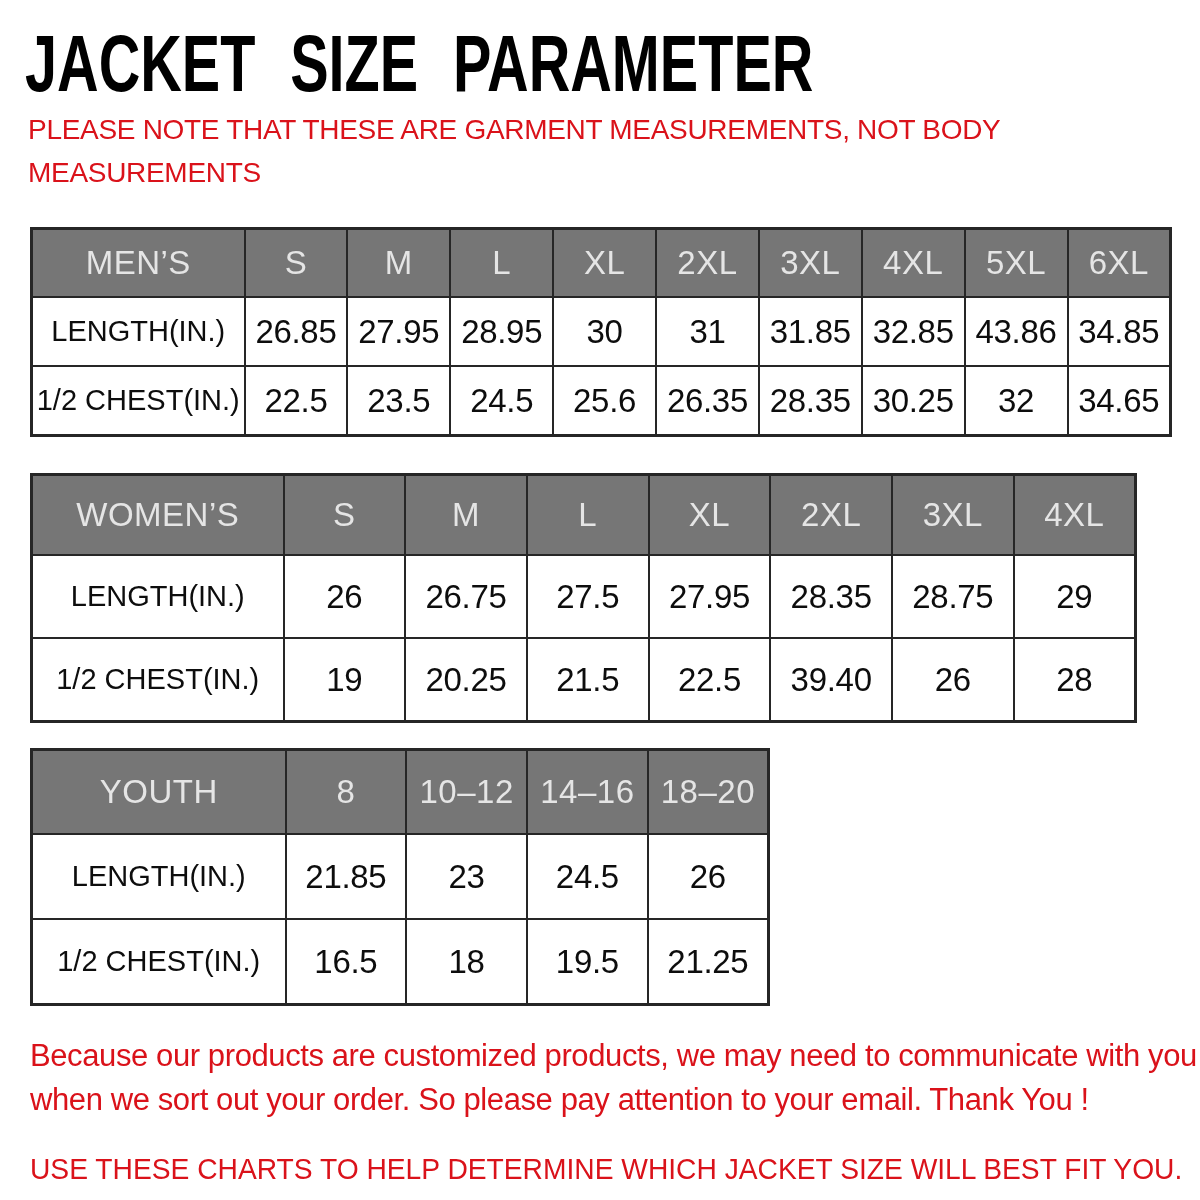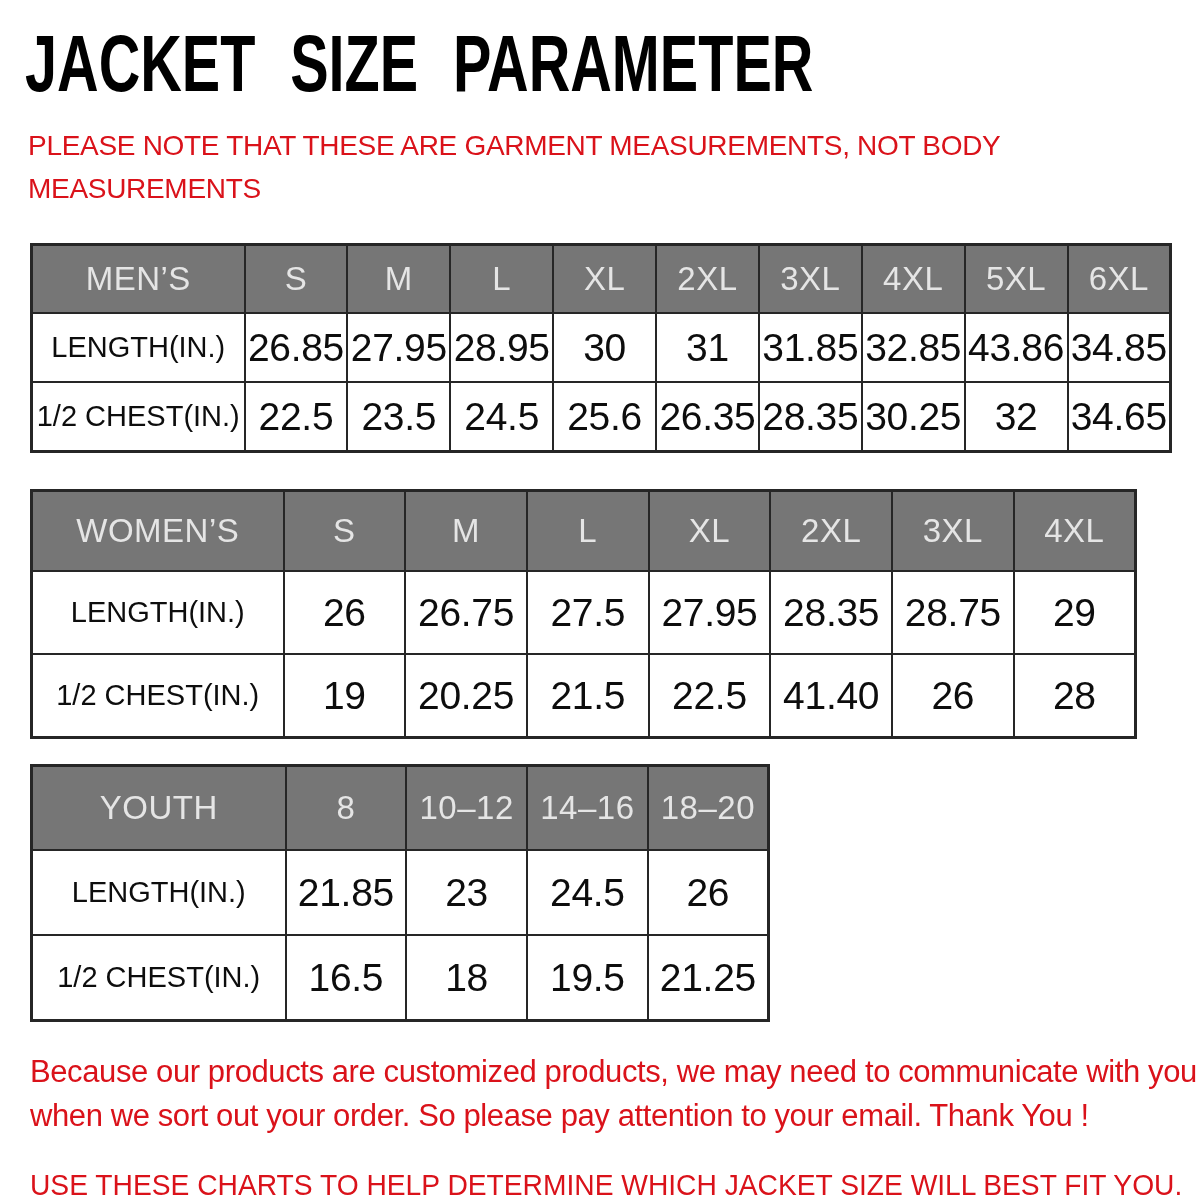--- a/index.html
+++ b/index.html
@@ -27,21 +27,21 @@
     transform:scaleX(0.72);
     transform-origin:left center;
     font-size:80px;
     font-weight:bold;
     letter-spacing:0px;
     word-spacing:26px;
   }
 
   
   .note{
-    margin:20px 0 0 28px;
+    margin:4px 0 0 28px;
     color:var(--red);
     font-size:28px;
     line-height:1.55;
     font-weight:400;
     letter-spacing:-0.3px;
   }
   .note div{white-space:nowrap;}
 
   
   table.size-table{
@@ -58,21 +58,21 @@
   }
   table.size-table th{
     background:var(--gray);
     color:#e5e5e5;
     font-weight:400;
     font-size:33px;
     letter-spacing:0.5px;
   }
   table.size-table td{
     background:#ffffff;
-    font-size:39px;
+    font-size:33px;
     color:#0d0d0d;
     letter-spacing:-0.3px;
   }
   table.size-table td.row-label{
     font-size:29px;
     letter-spacing:0px;
   }
 
   .mens{width:1142px;margin-top:32px;}
   .mens th{height:69px;}
@@ -191,21 +191,21 @@
           <td>28.35</td>
           <td>28.75</td>
           <td>29</td>
         </tr>
         <tr>
           <td class="row-label">1/2 CHEST(IN.)</td>
           <td>19</td>
           <td>20.25</td>
           <td>21.5</td>
           <td>22.5</td>
-          <td>41.40</td>
+          <td>39.40</td>
           <td>26</td>
           <td>28</td>
         </tr>
       </tbody>
     </table>
 
   <table class="size-table youth">
       <thead>
         <tr>
           <th>YOUTH</th>

